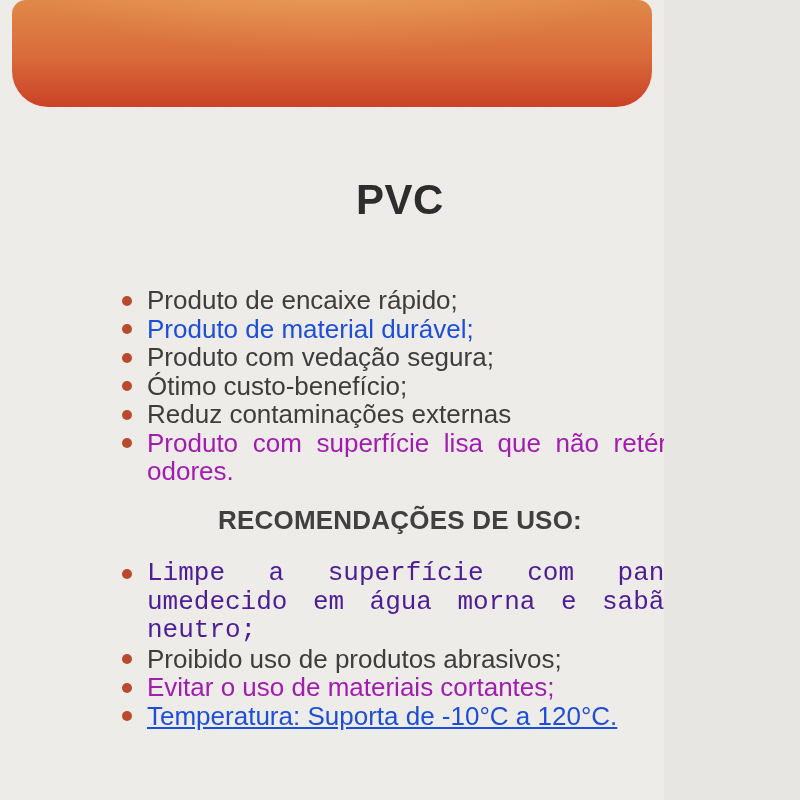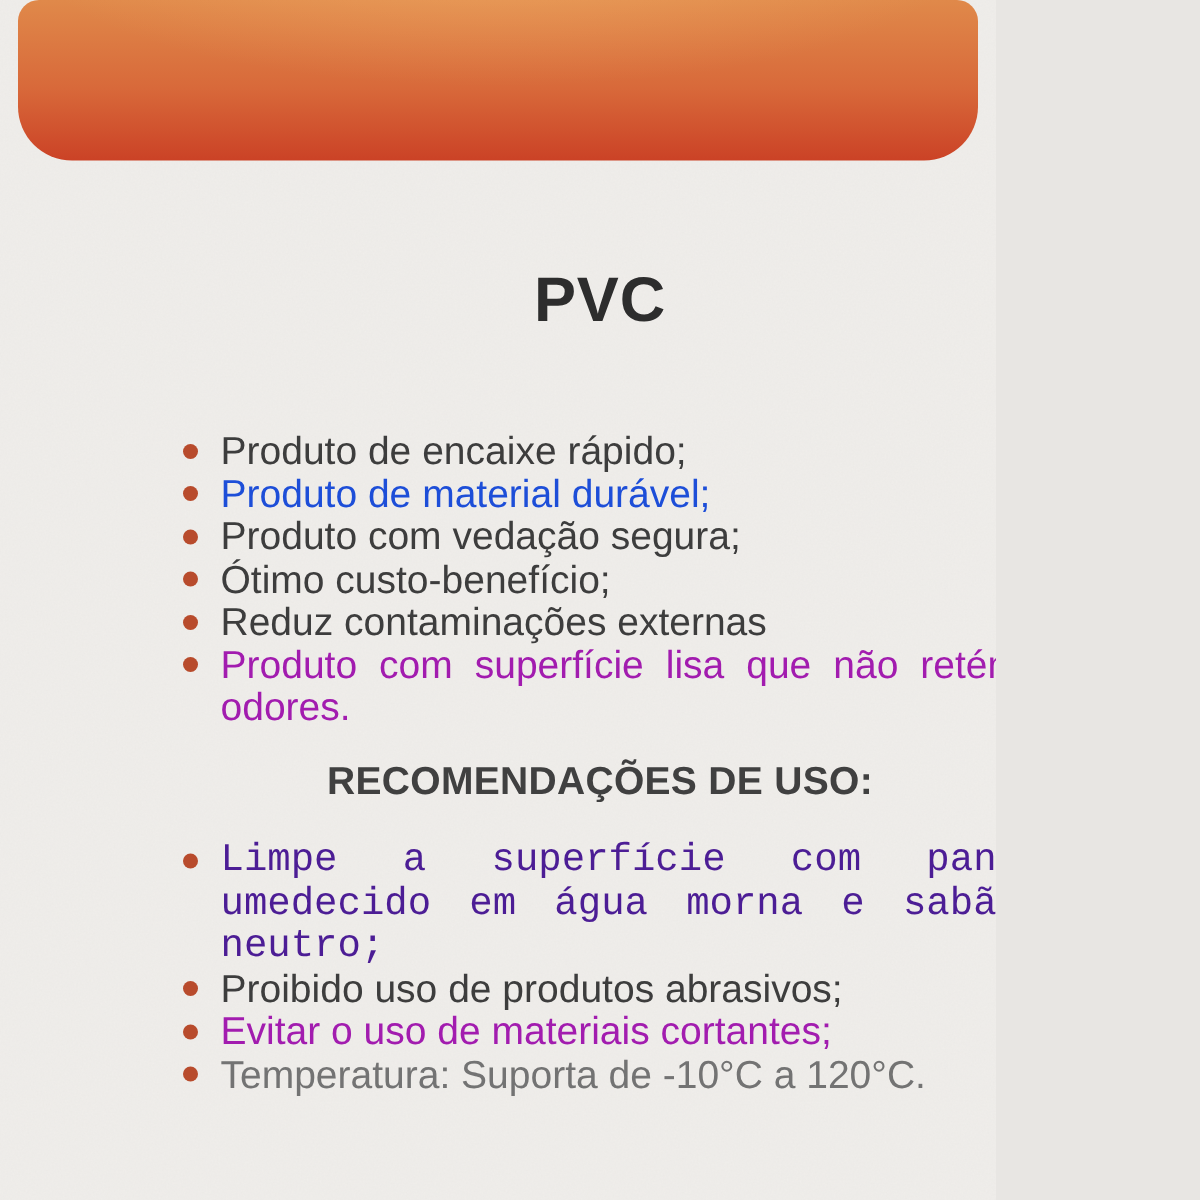--- a/index.html
+++ b/index.html
@@ -143,20 +143,20 @@
         <span>Limpe a superfície com pano umedecido em água morna e sabão neutro;</span>
       </li>
       <li style="color: rgb(61, 61, 61);">
         <span class="bullet" style="background: rgb(184, 75, 44);"></span>
         <span>Proibido uso de produtos abrasivos;</span>
       </li>
       <li style="color: #a21caf;">
         <span class="bullet" style="background: rgb(184, 75, 44);"></span>
         <span>Evitar o uso de materiais cortantes;</span>
       </li>
-      <li style="color: #737373;">
+      <li style="color: #1d4ed8; text-decoration: underline;">
         <span class="bullet" style="background: rgb(184, 75, 44);"></span>
         <span>Temperatura: Suporta de -10°C a 120°C.</span>
       </li>
     </ul>
 
   </div>
 </div>
 
 </body></html>

